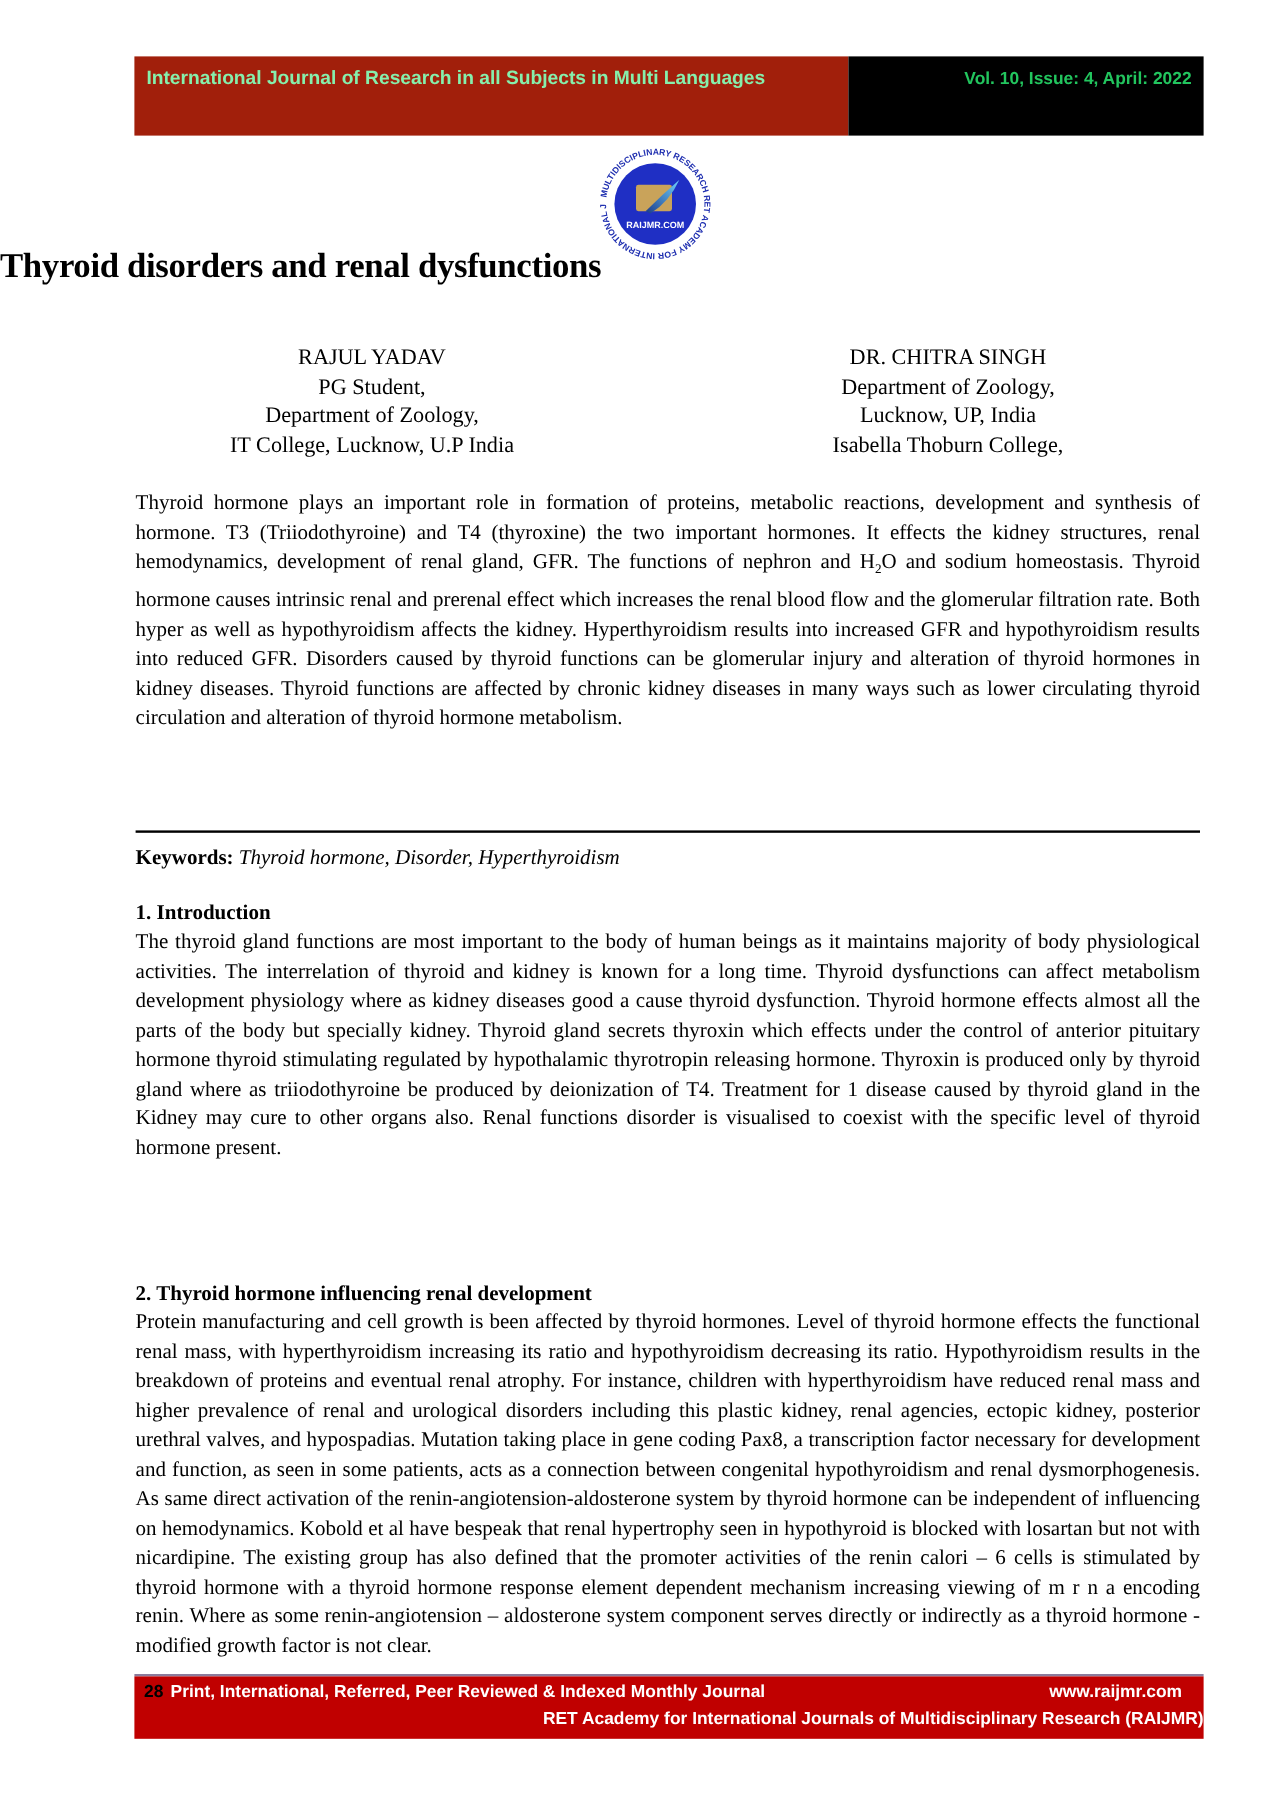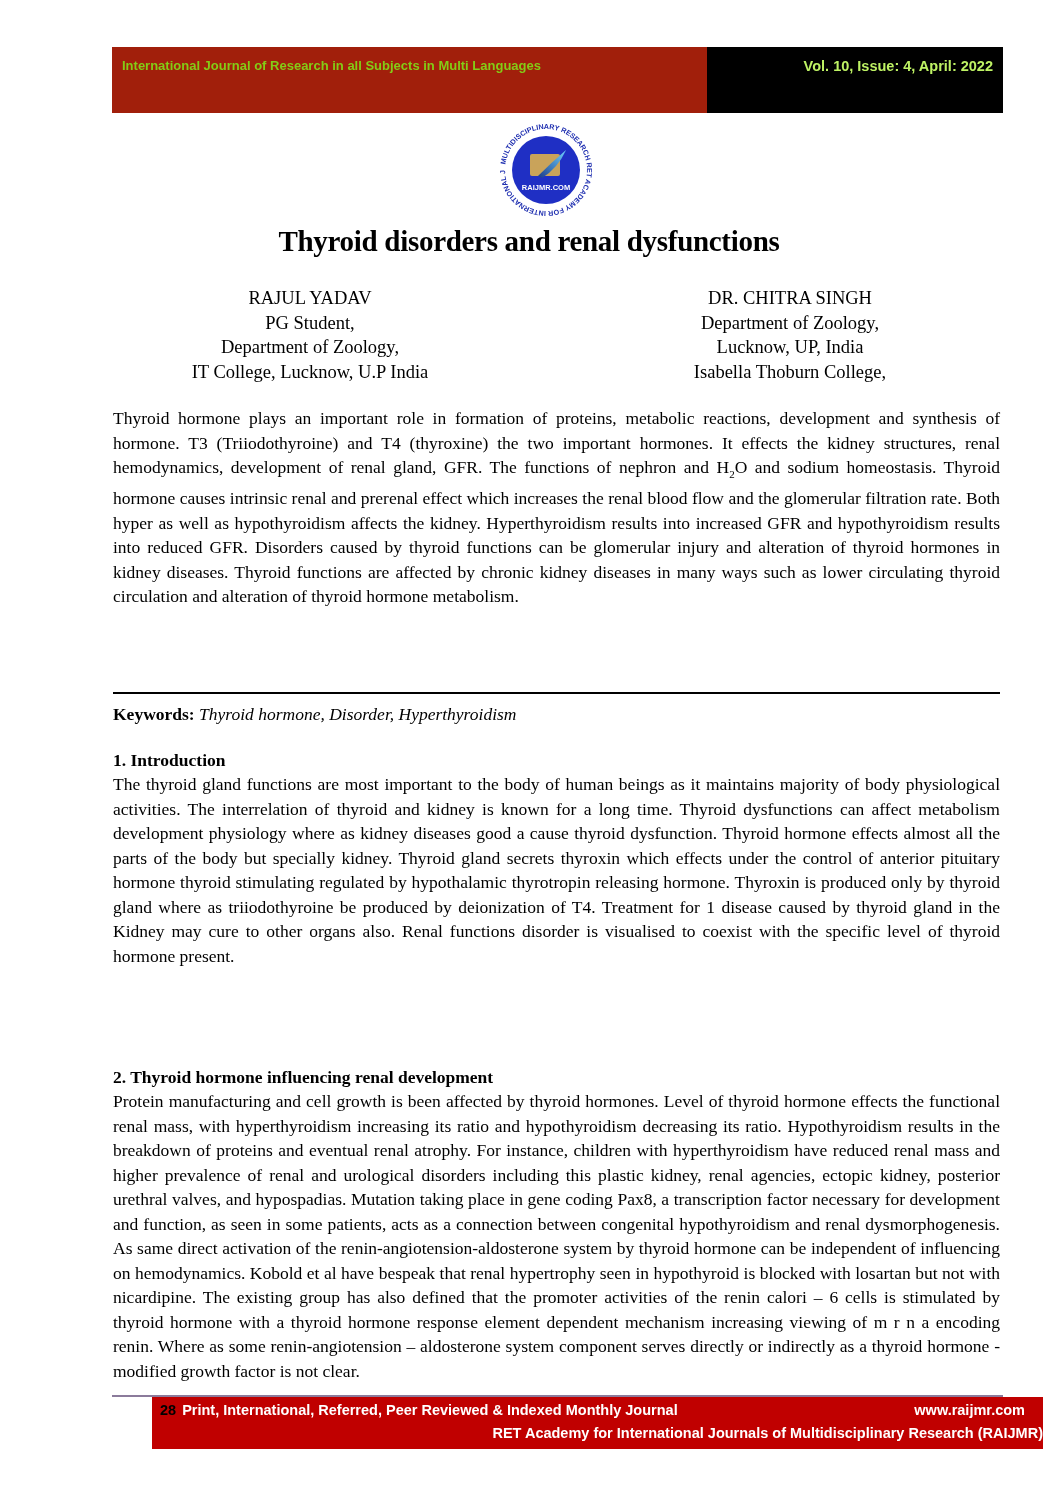--- a/index.html
+++ b/index.html
@@ -1,43 +1,43 @@
 <!DOCTYPE html>
 <html><head>
   <meta charset="utf-8">
   <style>
     * { margin: 0; padding: 0; box-sizing: border-box; }
     html, body { width: 1058px; height: 1497px; background: #ffffff; overflow: hidden; }
     body { position: relative; font-family: "Liberation Serif", serif; color: #000; }
 
     .header-band { position: absolute; left: 112px; top: 47px; width: 891px; height: 66px; display: flex; }
-    .header-left { width: 595px; height: 100%; background: #a11f0b; color: #84cc16; font-family: "Liberation Sans", sans-serif; font-weight: bold; font-size: 13px; padding: 6px 0 0 10px; line-height: 26px; }
-    .header-right { flex: 1; height: 100%; background: #000; color: #bef264; font-family: "Liberation Sans", sans-serif; font-weight: bold; font-size: 14.5px; padding: 6px 10px 0 0; line-height: 26px; text-align: right; }
+    .header-left { width: 595px; height: 100%; background: #a11f0b; color: #86efac; font-family: "Liberation Sans", sans-serif; font-weight: bold; font-size: 16px; padding: 6px 0 0 10px; line-height: 26px; }
+    .header-right { flex: 1; height: 100%; background: #000; color: #22c55e; font-family: "Liberation Sans", sans-serif; font-weight: bold; font-size: 14.5px; padding: 6px 10px 0 0; line-height: 26px; text-align: right; }
 
     .logo { position: absolute; left: 494px; top: 118px; width: 104px; height: 104px; }
 
-    .title { position: absolute; left: 0; width: 1058px; top: 225px; text-align: center; font-weight: bold; font-size: 29px; letter-spacing: -0.3px; }
+    .title { position: absolute; left: 0; width: 1058px; top: 206px; text-align: left; font-weight: bold; font-size: 29px; letter-spacing: -0.3px; }
 
     .author { position: absolute; top: 286px; text-align: center; font-size: 18.5px; line-height: 24.5px; }
     .author.a1 { left: 160px; width: 300px; }
     .author.a2 { left: 640px; width: 300px; }
 
     .section { position: absolute; left: 113px; width: 887px; font-size: 17.5px; line-height: 24.5px; }
     .section h3 { font-size: 17.5px; font-weight: bold; line-height: 24px; }
     .abstract-body { text-align: justify; text-align-last: left; }
     .justify { text-align: justify; }
 
     .hr { position: absolute; left: 113px; width: 887px; height: 2px; background: #000; top: 692px; }
 
     .keywords { position: absolute; left: 113px; top: 704px; font-size: 17.5px; }
     .keywords b { font-weight: bold; }
     .keywords i { font-style: italic; }
 
     .footer-rule { position: absolute; left: 112px; top: 1395px; width: 891px; height: 2px; background: #8b7b9b; }
-    .footer-band { position: absolute; left: 112px; top: 1397px; width: 891px; height: 52px; background: #c00000; color: #fff; font-family: "Liberation Sans", sans-serif; font-weight: bold; font-size: 14.5px; margin-left: 40px; }
+    .footer-band { position: absolute; left: 112px; top: 1397px; width: 891px; height: 52px; background: #c00000; color: #fff; font-family: "Liberation Sans", sans-serif; font-weight: bold; font-size: 14.5px; }
     .footer-line1 { position: absolute; left: 8px; top: 5px; }
     .footer-line1 .pg { color: #000; margin-right: 6px; }
     .footer-url { position: absolute; right: 18px; top: 5px; }
     .footer-line2 { position: absolute; left: 0; width: 100%; top: 28px; text-align: right; }
   </style>
 </head>
 <body>
 
 <div class="header-band">
   <div class="header-left">

